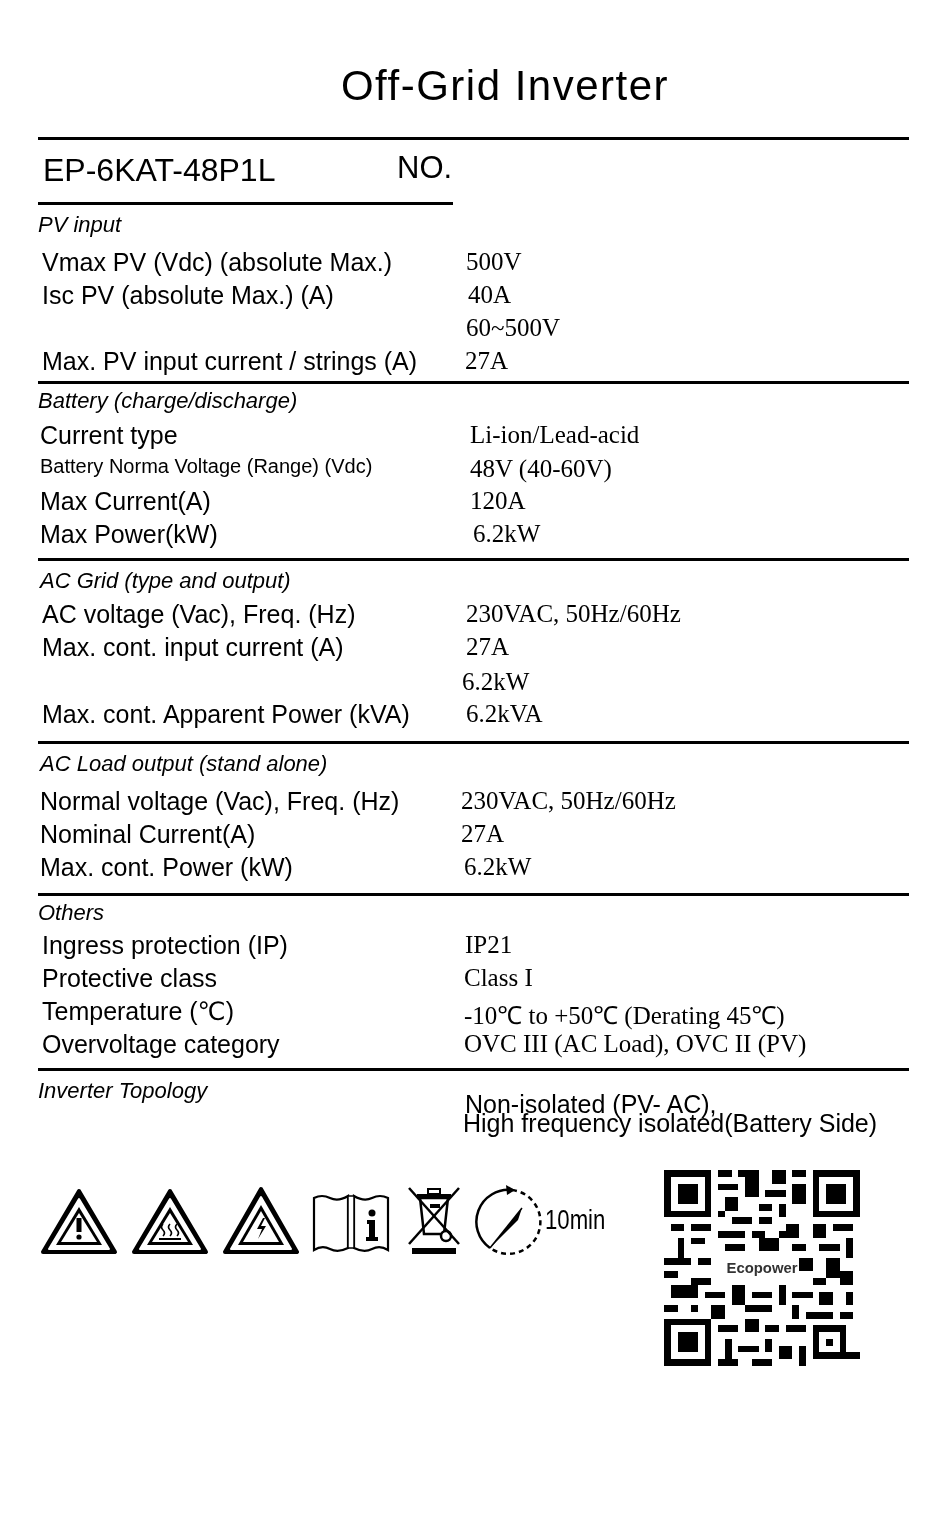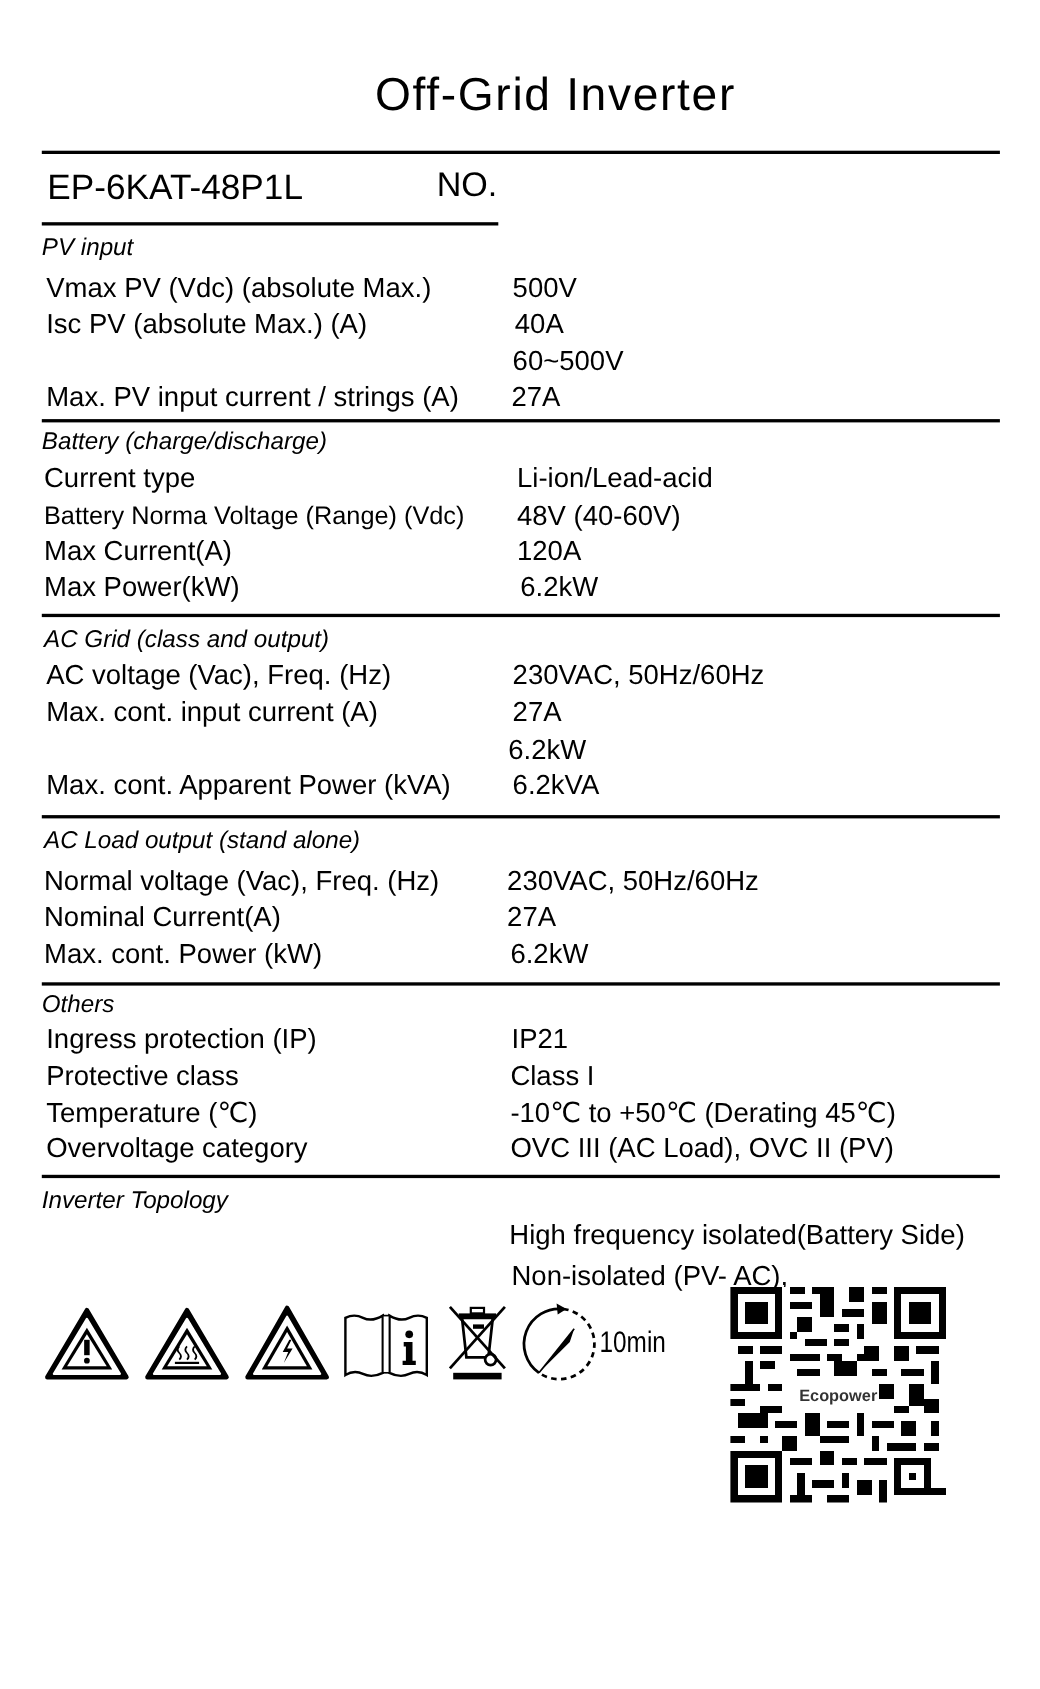--- a/index.html
+++ b/index.html
@@ -7,22 +7,22 @@
          font-family: "Liberation Sans", "DejaVu Sans", sans-serif; color: #000; }
   .abs { position: absolute; }
   .title { left: 0; width: 1010px; text-align: center; top: 62px; font-size: 42px; letter-spacing: 1.5px; }
   .rule { position: absolute; left: 38px; width: 871px; height: 3px; background: #000; }
   .model { left: 43px; top: 152px; font-size: 32px; }
   .no { left: 397px; top: 150px; font-size: 31px; }
   .model-rule { position: absolute; left: 38px; width: 415px; height: 3px; top: 202px; background: #000; }
   .sec-title { position: absolute; left: 38px; font-size: 22px; font-style: italic; }
   .row { position: absolute; left: 0; width: 945px; height: 33px; font-size: 25px; }
   .row .lbl { position: absolute; left: 42px; white-space: nowrap; text-align: right; }
-  .row .val { position: absolute; white-space: nowrap; }
-  .row.small .lbl { font-size: 23px; }
+  .row .val { position: absolute; white-space: nowrap; font-family: Liberation Serif, serif; }
+  .row.small .lbl { font-size: 20px; }
   .icon { position: absolute; }
   .timer-label { position: absolute; left: 545px; top: 1205px; font-size: 27px; transform: scaleX(0.82); transform-origin: left; }
   .qr { position: absolute; left: 664px; top: 1170px; width: 196px; height: 196px; }
 </style>
 </head>
 <body>
 
 <div class="abs title">Off-Grid Inverter</div>
 <div class="rule" style="top:137px"></div>
 
@@ -60,21 +60,21 @@
 <div class="row" style="top:487px">
     <span class="lbl" style="left:40px">Max Current(A)</span>
     <span class="val" style="left:470px">120A</span>
   </div>
 <div class="row" style="top:520px">
     <span class="lbl" style="left:40px">Max Power(kW)</span>
     <span class="val" style="left:473px">6.2kW</span>
   </div>
 <div class="rule" style="top:558px"></div>
 
-<div class="sec-title" style="top:568px;left:40px">AC Grid (class and output)</div>
+<div class="sec-title" style="top:568px;left:40px">AC Grid (type and output)</div>
 <div class="row" style="top:600px">
     <span class="lbl">AC voltage (Vac), Freq. (Hz)</span>
     <span class="val" style="left:466px">230VAC, 50Hz/60Hz</span>
   </div>
 <div class="row" style="top:633px">
     <span class="lbl">Max. cont. input current (A)</span>
     <span class="val" style="left:466px">27A</span>
   </div>
 <div class="row small" style="top:668px">
     <span class="val" style="left:462px">6.2kW</span>
@@ -113,21 +113,21 @@
     <span class="lbl">Temperature (℃)</span>
     <span class="val" style="left:464px">-10℃ to +50℃ (Derating 45℃)</span>
   </div>
 <div class="row" style="top:1030px">
     <span class="lbl">Overvoltage category</span>
     <span class="val" style="left:464px">OVC III (AC Load), OVC II (PV)</span>
   </div>
 <div class="rule" style="top:1068px"></div>
 
 <div class="sec-title" style="top:1078px">Inverter Topology</div>
-<div class="abs" style="left:465px;top:1146px;font-size:25px;white-space:nowrap">Non-isolated (PV- AC),</div>
+<div class="abs" style="left:465px;top:1090px;font-size:25px;white-space:nowrap">Non-isolated (PV- AC),</div>
 <div class="abs" style="left:463px;top:1109px;font-size:25px;white-space:nowrap">High frequency isolated(Battery Side)</div>
 
 <svg class="icon" style="left:40px;top:1188px" width="78" height="68" viewBox="0 0 78 68">
   <path d="M39 3 L75 64 L3 64 Z" fill="#000" stroke="#000" stroke-width="4" stroke-linejoin="round"></path>
   <path d="M39 11 L69 61 L9 61 Z" fill="#fff" stroke="#fff" stroke-width="2" stroke-linejoin="round"></path>
   <path d="M39 19 L62 57 L16 57 Z" fill="#000"></path>
   <path d="M39 25 L57 54 L21 54 Z" fill="#fff"></path>
   <rect x="36.5" y="30" width="5" height="14" fill="#000"></rect>
   <circle cx="39" cy="49" r="2.6" fill="#000"></circle>
 </svg>

